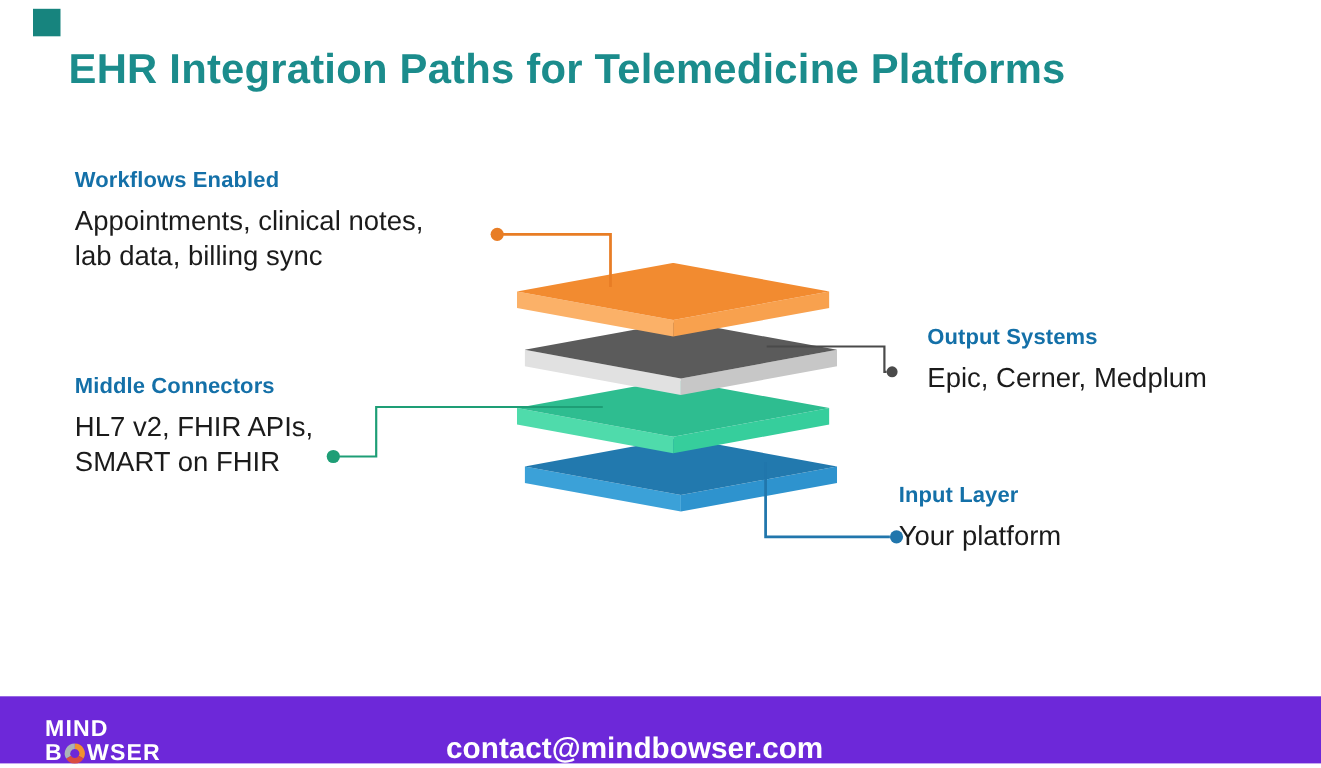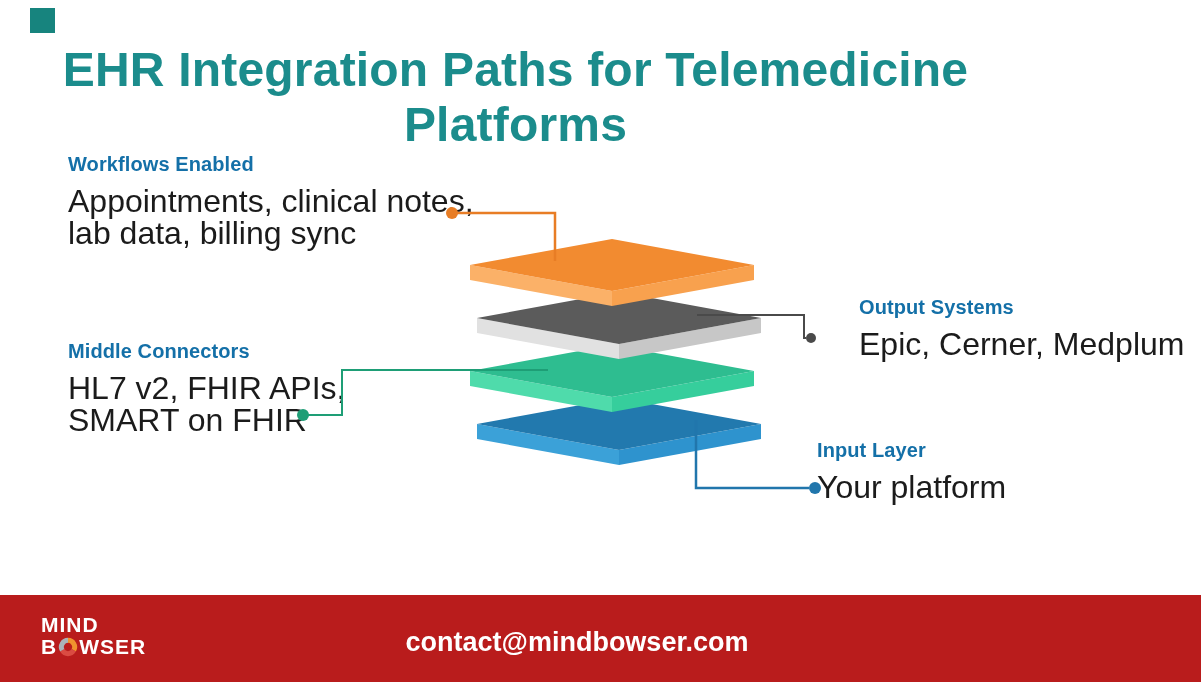--- a/index.html
+++ b/index.html
@@ -5,60 +5,60 @@
   html,body{margin:0;padding:0;}
   body{
     width:1201px;height:698px;position:relative;overflow:hidden;
     background:#ffffff;font-family:"Liberation Sans",sans-serif;
   }
   .corner-square{
     position:absolute;left:30px;top:8px;width:25px;height:25px;background:#17847E;
   }
   .page-title{
     position:absolute;top:42px;left:0;width:1031px;margin:0;
-    text-align:center;font-size:48px;font-weight:bold;color:#1B8C8C;
+    text-align:center;font-size:38px;font-weight:bold;color:#1B8C8C;
     letter-spacing:0.2px;
   }
   .callout{position:absolute;}
   .callout-label{
     font-size:20px;font-weight:bold;color:#1470A8;margin-bottom:9px;
     letter-spacing:0.1px;
   }
   .callout-text{
-    font-size:32px;color:#1B1B1B;line-height:32px;
+    font-size:25px;color:#1B1B1B;line-height:32px;
   }
   .slab{position:absolute;width:284px;height:68px;}
   .slab svg{display:block;}
   #slab-workflows{left:470px;top:239px;z-index:40;}
   #slab-output{left:477px;top:292px;z-index:30;}
   #slab-middle{left:470px;top:345px;z-index:20;}
   #slab-input{left:477px;top:398px;z-index:10;}
   .connectors{
     position:absolute;left:0;top:0;width:1201px;height:698px;z-index:50;
     pointer-events:none;
   }
   .footer{
-    position:absolute;left:0;bottom:16px;width:1201px;height:87px;background:#b91c1c;
+    position:absolute;left:0;bottom:4px;width:1201px;height:61px;background:#6d28d9;
   }
   .logo{
     position:absolute;left:41px;top:19px;color:#ffffff;font-weight:bold;
     font-size:21px;line-height:22px;letter-spacing:1px;
   }
   .logo-row2{display:flex;align-items:center;}
   .logo-o-icon{margin:0 1px;}
   .footer-email{
     position:absolute;left:577px;top:32px;transform:translateX(-50%);
     color:#ffffff;font-weight:bold;font-size:27px;
   }
   .footer-site{
     position:absolute;right:62px;top:33px;
     color:#ffffff;font-weight:bold;font-size:21px;
   }
   #callout-workflows{left:68px;top:153px;}
-  #callout-output{left:843px;top:296px;margin-left:16px;}
+  #callout-output{left:843px;top:296px;}
   #callout-middle{left:68px;top:340px;}
   #callout-input{left:817px;top:439px;}
 </style>
 </head>
 <body>
 
 <div class="corner-square"></div>
 
 <h1 class="page-title">EHR Integration Paths for Telemedicine Platforms</h1>
 

